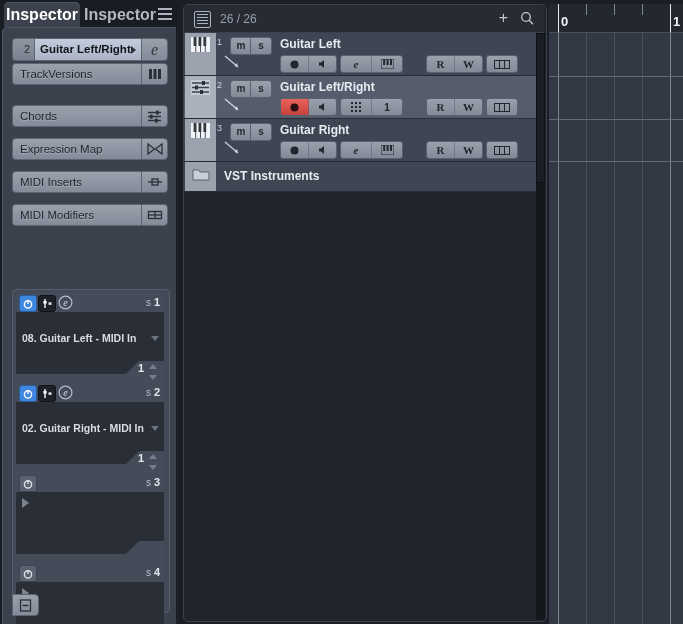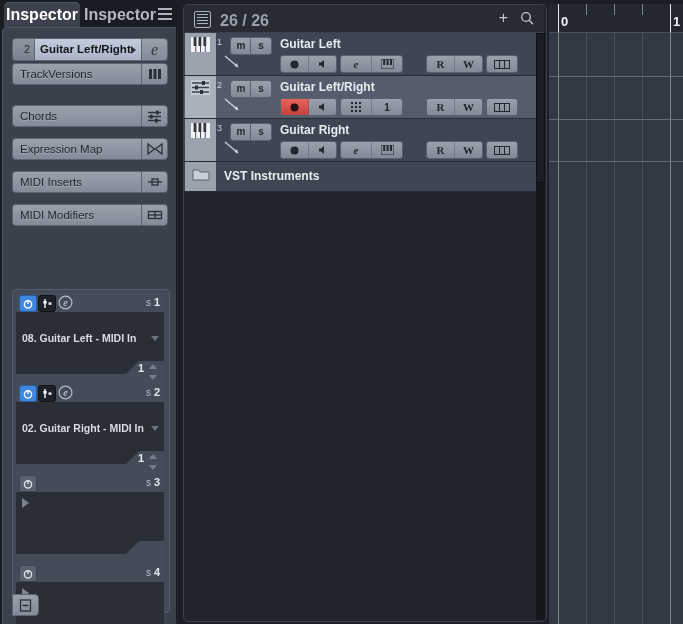--- a/index.html
+++ b/index.html
@@ -258,21 +258,21 @@
     width: 15px; height: 15px;
     border: 1px solid #aeb4bf;
     border-radius: 2px;
   }
   #tl-list-icon i {
     display: block; height: 1px; background: #aeb4bf;
     margin: 2px 2px 0 2px;
   }
   #tl-count {
     position: absolute; left: 36px; top: 7px;
-    font-size: 16px; color: #9aa1ad; font-weight: bold;
+    font-size: 12px; color: #9aa1ad; font-weight: normal;
   }
   #tl-plus {
     position: absolute; right: 36px; top: 5px;
     font-size: 16px; color: #c2c8d2; line-height: 16px;
   }
   #tl-search {
     position: absolute; right: 10px; top: 6px;
     width: 14px; height: 14px;
   }
 

